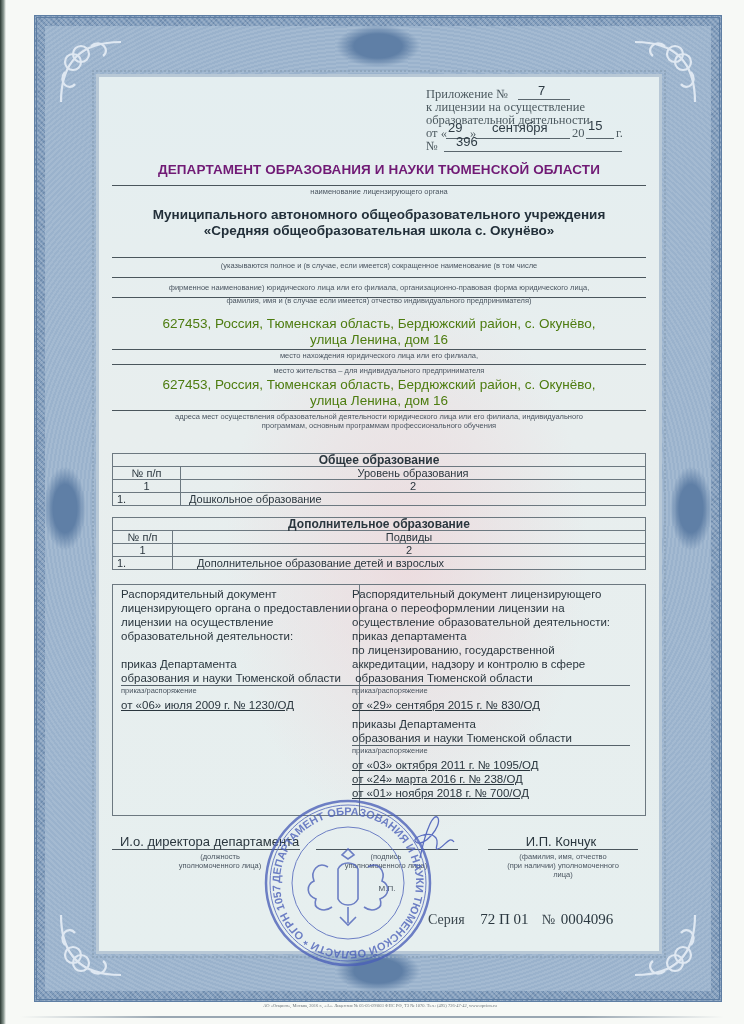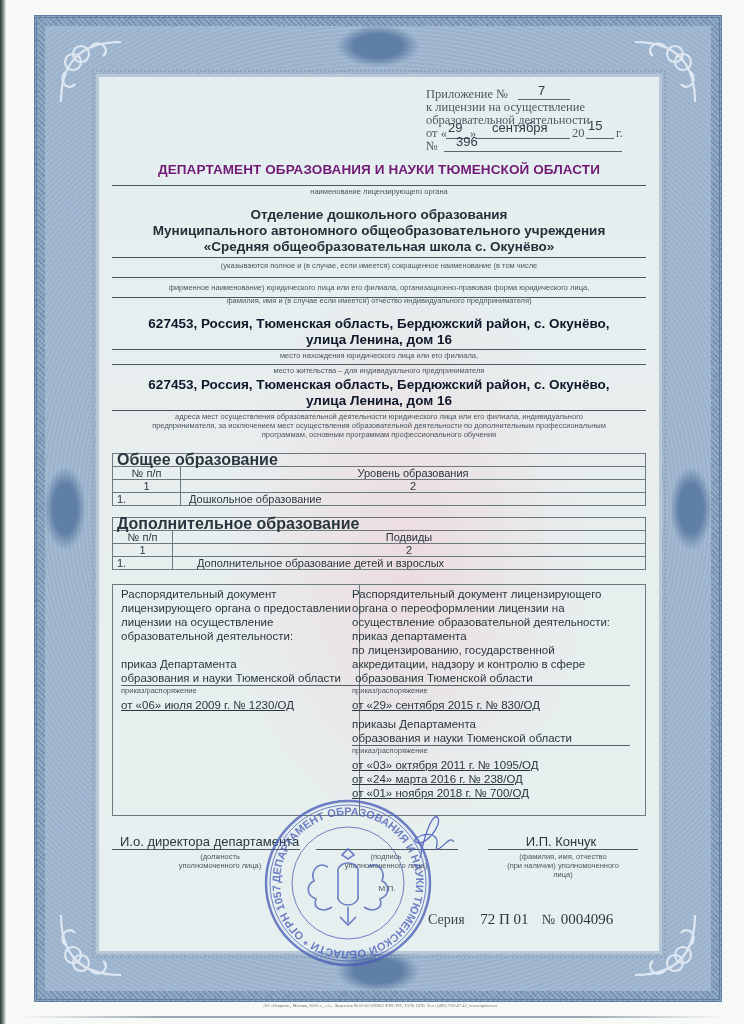--- a/index.html
+++ b/index.html
@@ -51,26 +51,26 @@
   }
   .appendix .line { position: relative; height: 13px; white-space: nowrap; }
   .appendix .hand { font-family: "Liberation Sans", sans-serif; color: #2e3b44; font-size: 13px; position: absolute; }
   .appendix .uline { position: absolute; border-bottom: 1px solid #5a666d; height: 12px; }
 
   .center-block { position: absolute; left: 112px; width: 534px; text-align: center; }
   .dept-title { top: 162px; font-size: 13.5px; font-weight: bold; color: #701a75; letter-spacing: 0.1px; }
   .hr { position: absolute; left: 112px; width: 534px; border-top: 1px solid #4a555c; }
   .caption { font-size: 7.5px; color: #4a5560; line-height: 9px; }
   .org-name { top: 207px; font-size: 13.5px; font-weight: bold; line-height: 16px; color: #23303a; }
-  .addr { font-size: 13.5px; font-weight: bold; line-height: 16px; color: #0f172a; }
+  .addr { font-size: 13.5px; font-weight: normal; line-height: 16px; color: #4d7c0f; }
 
   table.edu { position: absolute; left: 112px; width: 534px; border-collapse: collapse; font-size: 11px; color: #2a363e; }
   table.edu td { border: 1px solid #6c7880; padding: 0 4px; height: 13px; line-height: 12px; }
   table.edu td.center { text-align: center; }
-  table.edu .sec-title { font-weight: bold; font-size: 16px; text-align: left; }
+  table.edu .sec-title { font-weight: bold; font-size: 12px; text-align: center; }
   table.edu .num-col { width: 68px; }
 
   .docs-box { position: absolute; left: 112px; top: 584px; width: 534px; height: 232px; border: 1px solid #6c7880; }
   .docs-box .divider { position: absolute; left: 246px; top: 0; bottom: 0; border-left: 1px solid #6c7880; }
   .col-left { position: absolute; left: 121px; top: 587px; width: 232px; font-size: 11.5px; line-height: 14px; color: #2a363e; }
   .col-right { position: absolute; left: 352px; top: 587px; width: 278px; font-size: 11.5px; line-height: 14px; color: #2a363e; }
   .sub-cap { font-size: 7.5px; color: #4a5560; text-align: left; line-height: 10px; }
   .order-line { text-decoration: underline; display: block; line-height: 14px; }
 
   .sig-area { position: absolute; top: 834px; font-size: 13px; color: #2a363e; }
@@ -164,21 +164,20 @@
     <span class="uline" style="left:18px;width:178px;"></span>
     <span class="hand" style="left:30px;top:-5px;">396</span>
   </div>
 </div>
 
 <div class="center-block dept-title">ДЕПАРТАМЕНТ ОБРАЗОВАНИЯ И НАУКИ ТЮМЕНСКОЙ ОБЛАСТИ</div>
 <div class="hr" style="top:185px;"></div>
 <div class="center-block caption" style="top:187px;">наименование лицензирующего органа</div>
 
 <div class="center-block org-name">
-  <div>Отделение дошкольного образования</div>
   <div>Муниципального автономного общеобразовательного учреждения</div>
   <div>«Средняя общеобразовательная школа с. Окунёво»</div>
 </div>
 <div class="hr" style="top:257px;"></div>
 <div class="center-block caption" style="top:261px;">(указываются полное и (в случае, если имеется) сокращенное наименование (в том числе</div>
 <div class="hr" style="top:277px;"></div>
 <div class="center-block caption" style="top:283px;">фирменное наименование) юридического лица или его филиала, организационно-правовая форма юридического лица,</div>
 <div class="hr" style="top:297px;"></div>
 <div class="center-block caption" style="top:296px;">фамилия, имя и (в случае если имеется) отчество индивидуального предпринимателя)</div>
 
@@ -191,21 +190,20 @@
 <div class="hr" style="top:364px;"></div>
 <div class="center-block caption" style="top:366px;">место жительства – для индивидуального предпринимателя</div>
 
 <div class="center-block addr" style="top:377px;">
   <div>627453, Россия, Тюменская область, Бердюжский район, с. Окунёво,</div>
   <div>улица Ленина, дом 16</div>
 </div>
 <div class="hr" style="top:410px;"></div>
 <div class="center-block caption" style="top:412px;">
   <div>адреса мест осуществления образовательной деятельности юридического лица или его филиала, индивидуального</div>
-  <div>предпринимателя, за исключением мест осуществления образовательной деятельности по дополнительным профессиональным</div>
   <div>программам, основным программам профессионального обучения</div>
 </div>
 
 <table class="edu" style="top:453px;">
   <tbody>
       <tr>
         <td colspan="2" class="sec-title">Общее образование</td>
       </tr>
   <tr>
     <td class="center num-col">№ п/п</td>

